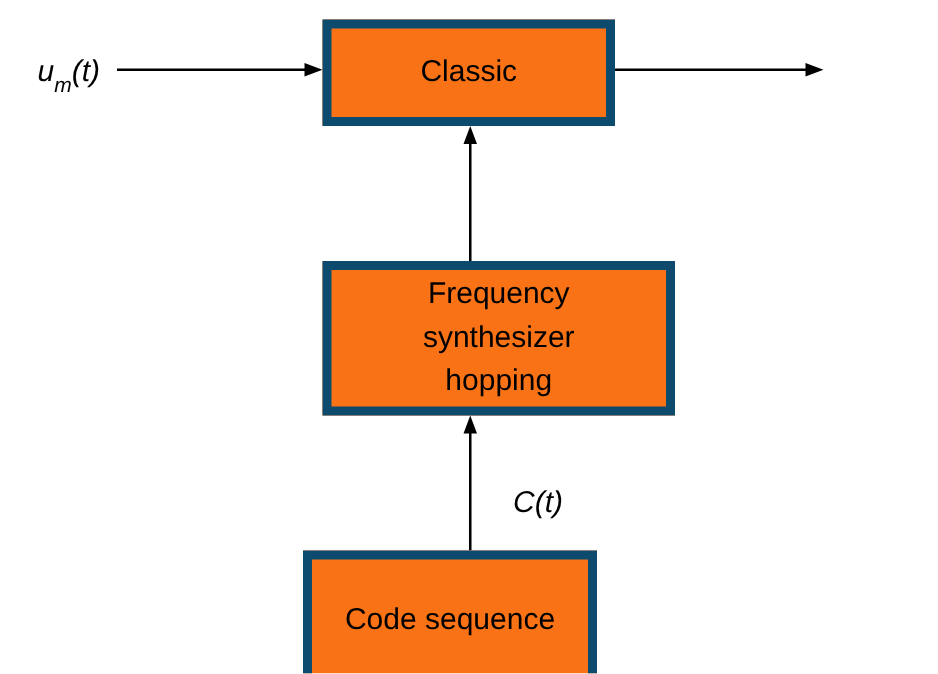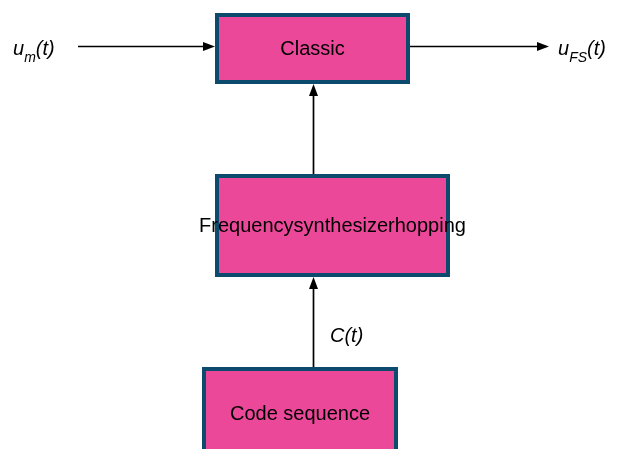--- a/index.html
+++ b/index.html
@@ -19,38 +19,40 @@
   .arrow-layer {
     position: absolute;
     left: 0;
     top: 0;
     width: 625px;
     height: 449px;
   }
   .box {
     position: absolute;
     box-sizing: border-box;
-    border: 4px solid #0c4a6e;
-    background: #ec4899;
+    border: 6px solid #0c4a6e;
+    background: #f97316;
     display: flex;
+    flex-direction: column;
     justify-content: center;
     align-items: center;
     text-align: center;
   }
   .box-line {
     font-size: 20px;
     line-height: 29px;
     white-space: nowrap;
   }
   .sig-label {
     position: absolute;
     font-size: 20px;
     font-style: italic;
     white-space: nowrap;
     line-height: 24px;
+    margin-left: 12px;
   }
   .sig-label sub {
     font-size: 14px;
     font-style: italic;
     line-height: 0;
     position: relative;
     top: 2px;
     left: 0px;
   }
 </style>
@@ -89,22 +91,19 @@
   </div>
 
   <div class="box" style="left:202px; top:367px; width:196px; height:92px;">
     <div class="box-line">Code sequence</div>
   </div>
 
   <div class="sig-label" style="left:13px; top:36px;">
     <span>u</span><sub>m</sub><span>(t)</span>
   </div>
 
-  <div class="sig-label" style="left:558px; top:36px;">
-    <span>u</span><sub>FS</sub><span>(t)</span>
-  </div>
 
 
   <div class="sig-label" style="left:330px; top:323px;">
     <span>C</span><sub></sub><span>(t)</span>
   </div>
 
 </div>
 
 </body></html>

